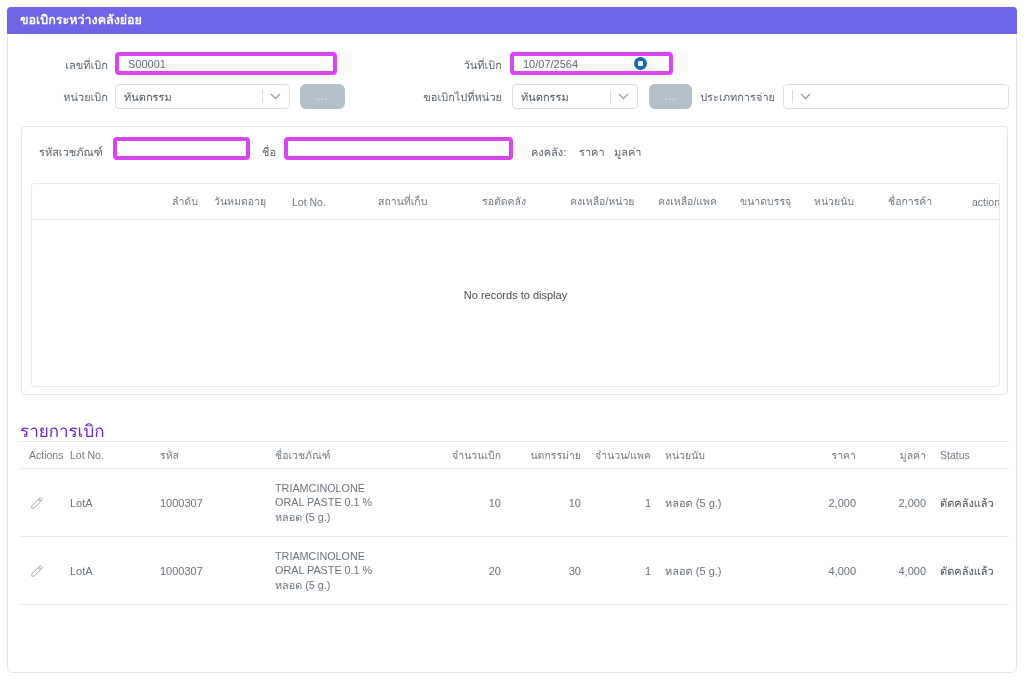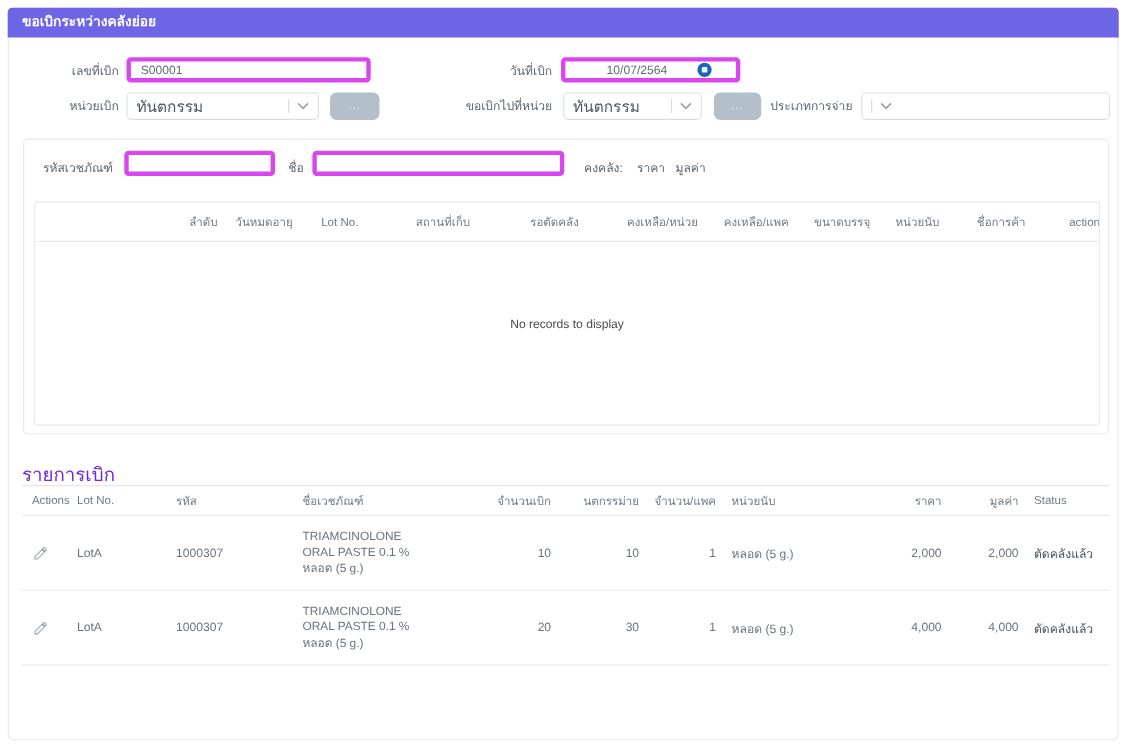--- a/index.html
+++ b/index.html
@@ -14,21 +14,21 @@
   .card{left:7px;top:7px;width:1010px;height:666px;border:1px solid #e5e8ea;border-radius:5px;background:#fff;}
   .titlebar{left:7px;top:7px;width:1010px;height:27px;background:#6e65e6;border-radius:4px 4px 0 0;
     color:#fff;font-size:12.5px;font-weight:bold;line-height:27px;padding-left:13px;}
 
   
   .label{font-size:11px;color:#5b6670;text-align:right;line-height:13px;}
   .input{border:4px solid #d946ef;border-radius:4px;font-size:11px;color:#5f6a74;padding:0 9px;
     box-sizing:border-box;height:23px;background:#fff;outline:none;width:100%;
     font-family:"Liberation Sans","DejaVu Sans",sans-serif;}
   .select{display:flex;align-items:center;border:1px solid #d9dee2;border-radius:4px;height:25px;
-    font-size:14px;color:#4d5862;padding:0 8px;background:#fff;cursor:pointer;}
+    font-size:11px;color:#4d5862;padding:0 8px;background:#fff;cursor:pointer;}
   .select .val{flex:1;overflow:hidden;white-space:nowrap;}
   .select .divider{width:1px;height:13px;background:#d5dade;margin-right:7px;}
   .btn-gray{background:#b3c0ca;border:none;border-radius:6px;color:#eef3f6;font-size:10px;
     letter-spacing:1px;line-height:23px;text-align:center;cursor:pointer;}
   .clear-icon{width:13px;height:13px;border-radius:50%;background:#1668b8;display:flex;
     align-items:center;justify-content:center;cursor:pointer;}
   .clear-icon span{width:5px;height:5px;background:#fff;border-radius:1px;display:block;}
 
   
   .panel{left:21px;top:126px;width:987px;height:269px;border:1px solid #e4e7ea;border-radius:4px;background:#fff;}
@@ -66,21 +66,21 @@
 
 <div class="abs card"></div>
 <div class="abs titlebar">ขอเบิกระหว่างคลังย่อย</div>
 
 <div class="abs label" style="left:18px;top:59px;width:90px;">เลขที่เบิก</div>
 <div class="abs" style="left:115px;top:52px;width:222px;height:23px;">
   <input class="input" value="S00001" style="">
 </div>
 <div class="abs label" style="left:410px;top:59px;width:92px;">วันที่เบิก</div>
 <div class="abs" style="left:510px;top:52px;width:163px;height:23px;">
-  <input class="input" style="padding-right: 34px; text-align: center;" value="10/07/2564">
+  <input class="input" style="padding-right: 34px;" value="10/07/2564">
   <div class="clear-icon abs" style="left:124px;top:5px;">
       <span></span>
     </div>
 </div>
 
 <div class="abs label" style="left:18px;top:91px;width:90px;">หน่วยเบิก</div>
 <div class="abs select" style="left:115px;top:84px;width:175px;">
   <span class="val">ทันตกรรม</span>
   <span class="divider"></span>
   <svg width="11" height="7" viewBox="0 0 11 7">

